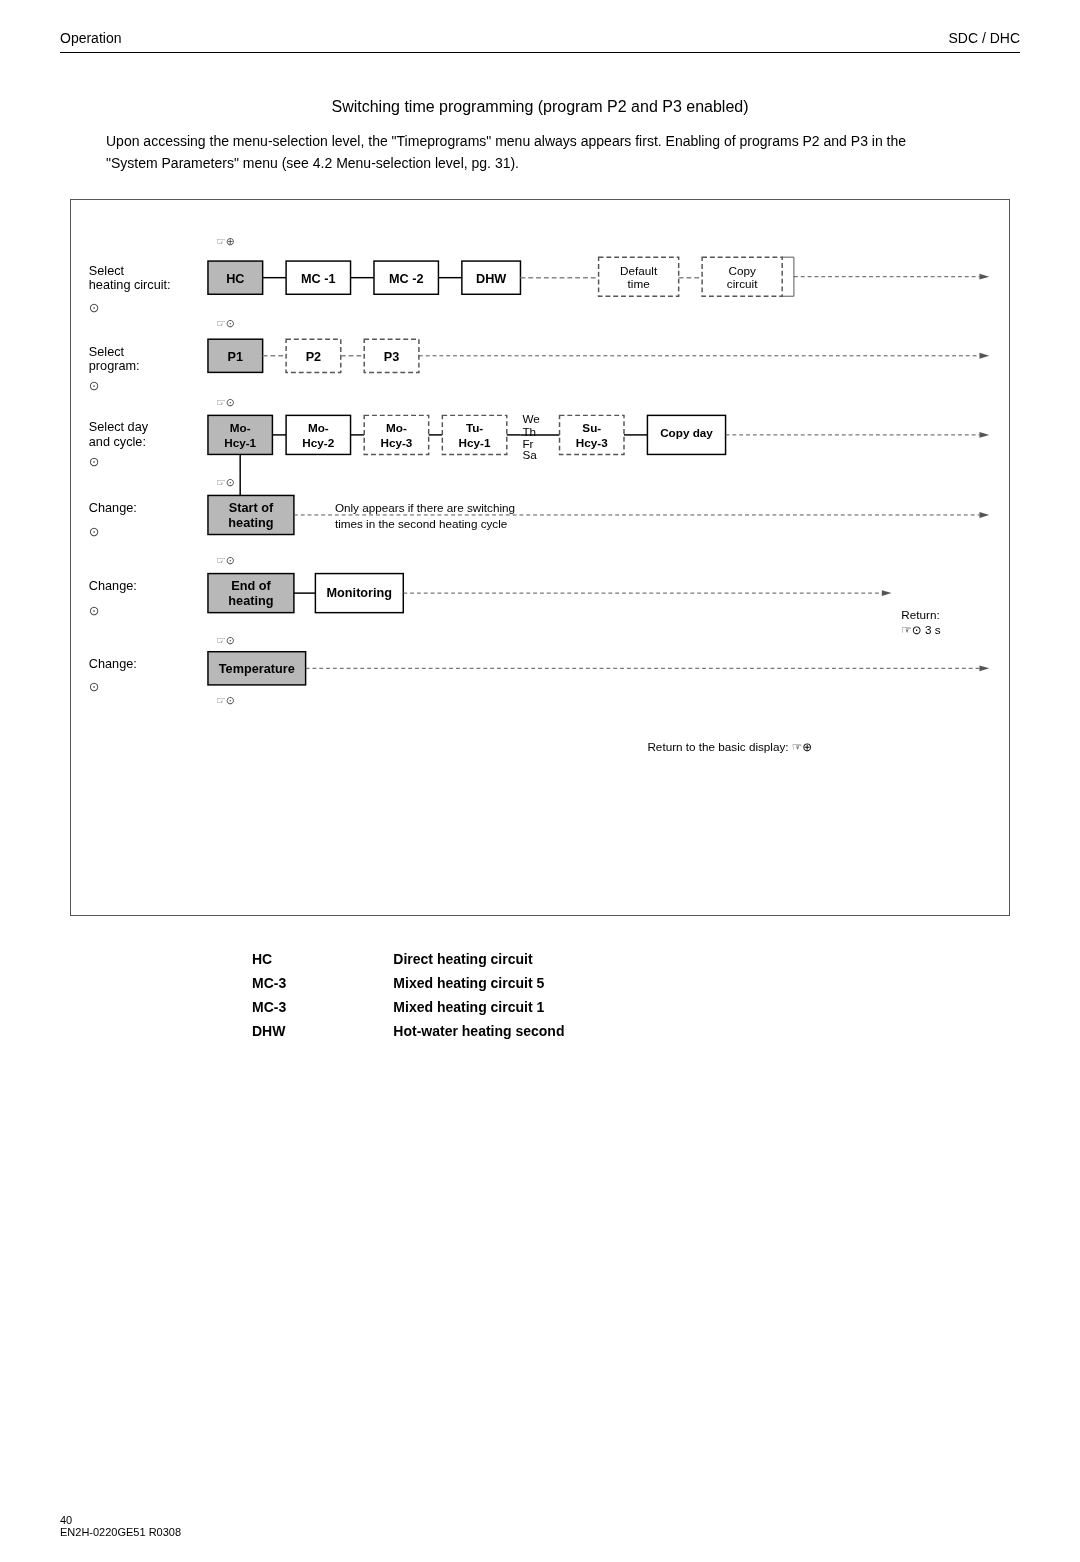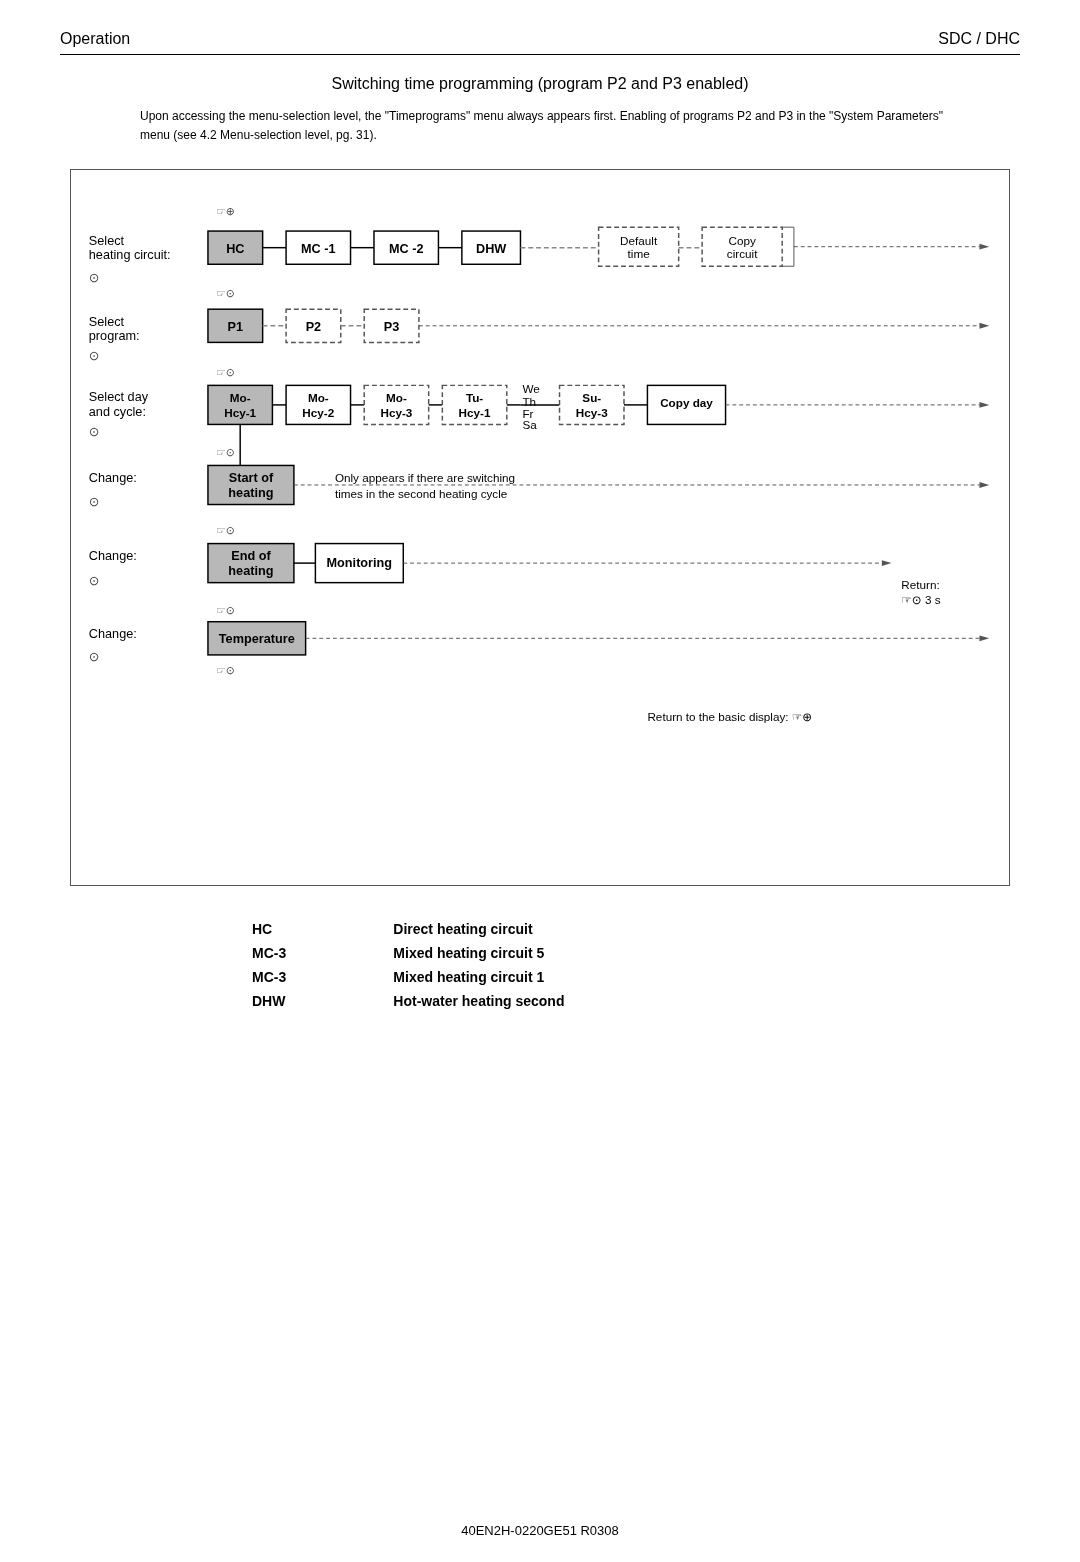--- a/index.html
+++ b/index.html
@@ -15,35 +15,35 @@
       width: 1080px;
       min-height: 1562px;
       padding: 30px 60px;
       position: relative;
     }
     .header {
       display: flex;
       justify-content: space-between;
       border-bottom: 1px solid #000;
       padding-bottom: 6px;
-      margin-bottom: 20px;
-      font-size: 16px;
+      margin-bottom: 45px;
+      font-size: 14px;
       align-items: center;
     }
     .section-title {
       font-weight: normal;
       font-size: 16px;
       text-align: center;
       margin-bottom: 14px;
     }
     .intro-text {
-      font-size: 12px;
+      font-size: 14px;
       line-height: 1.6;
       margin-bottom: 24px;
-      margin-left: 80px;
+      margin-left: 46px;
       margin-right: 60px;
     }
     
     .diagram-box {
       border: 1px solid #555;
       margin: 0 10px 30px 10px;
       padding: 16px 10px 16px 10px;
       position: relative;
       min-height: 700px;
     }
@@ -64,22 +64,23 @@
       min-width: 60px;
     }
 
     
     .footer {
       position: absolute;
       bottom: 24px;
       left: 60px;
       right: 60px;
       display: flex;
-      justify-content: center;
-      font-size: 13px;
+      justify-content: flex-start;
+      font-size: 11px;
+      flex-direction: column;
     }
 
     
     .svg-diagram {
       width: 100%;
       height: 680px;
     }
   </style>
 </head>
 <body>

